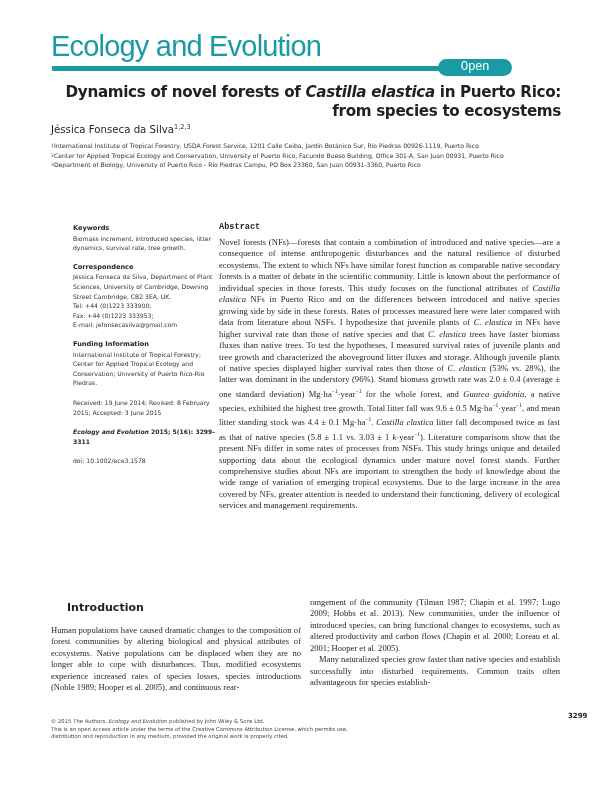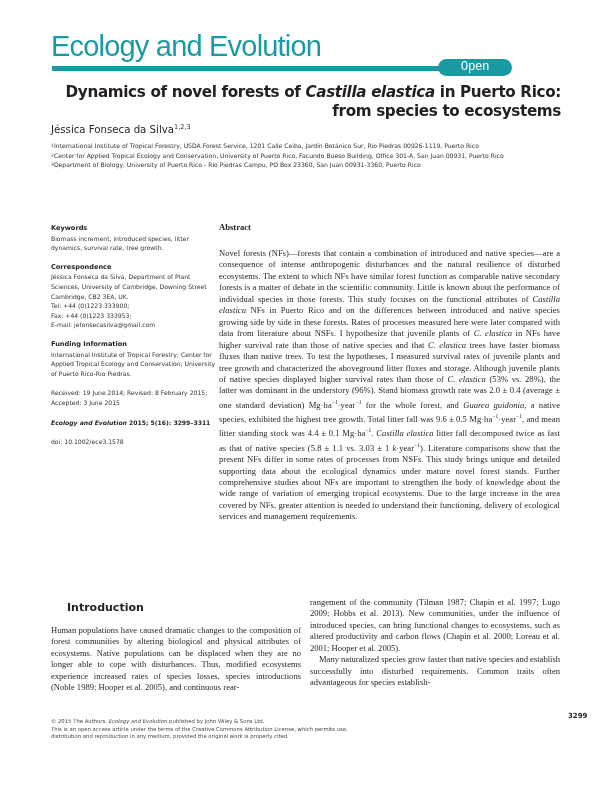--- a/index.html
+++ b/index.html
@@ -39,30 +39,30 @@
     position: absolute; left: 51px; top: 141px; width: 510px;
     font-family: "DejaVu Sans", sans-serif; font-size: 6.1px; line-height: 9.5px; color: #333;
   }
   .affil p sup { font-size: 4.5px; vertical-align: top; }
 
   .sidebar {
     position: absolute; left: 51px; top: 224px; width: 165px;
     font-family: "DejaVu Sans", sans-serif; font-size: 6.1px; line-height: 9.6px; color: #333;
   }
   .sidebar h4 { font-size: 6.6px; font-weight: bold; color: #231f20; line-height: 9.6px; }
-  .sidebar .block { margin-bottom: 10px; }
+  .sidebar .block { margin-bottom: 10px; margin-left: 22px; }
   .sidebar .journal-ref { font-weight: bold; color: #231f20; }
   .sidebar .journal-ref i { font-style: italic; }
 
   .abstract {
     position: absolute; left: 219px; top: 221px; width: 341px;
   }
   .abstract h3 {
-    font-family: Liberation Serif, serif; font-weight: bold; font-size: 8.6px; color: #231f20;
-    margin-bottom: 15px; line-height: 12px;
+    font-family: Liberation Mono, monospace; font-weight: bold; font-size: 8.6px; color: #231f20;
+    margin-bottom: 4px; line-height: 12px;
   }
   .abstract p {
     font-family: "Liberation Serif", serif; font-size: 8.55px; line-height: 11.45px;
     text-align: justify; color: #231f20; letter-spacing: 0.05px;
   }
   .abstract p i { font-style: italic; }
   .abstract sup { font-size: 5.5px; }
 
   .intro-heading {
     position: absolute; left: 67px; top: 601px;

